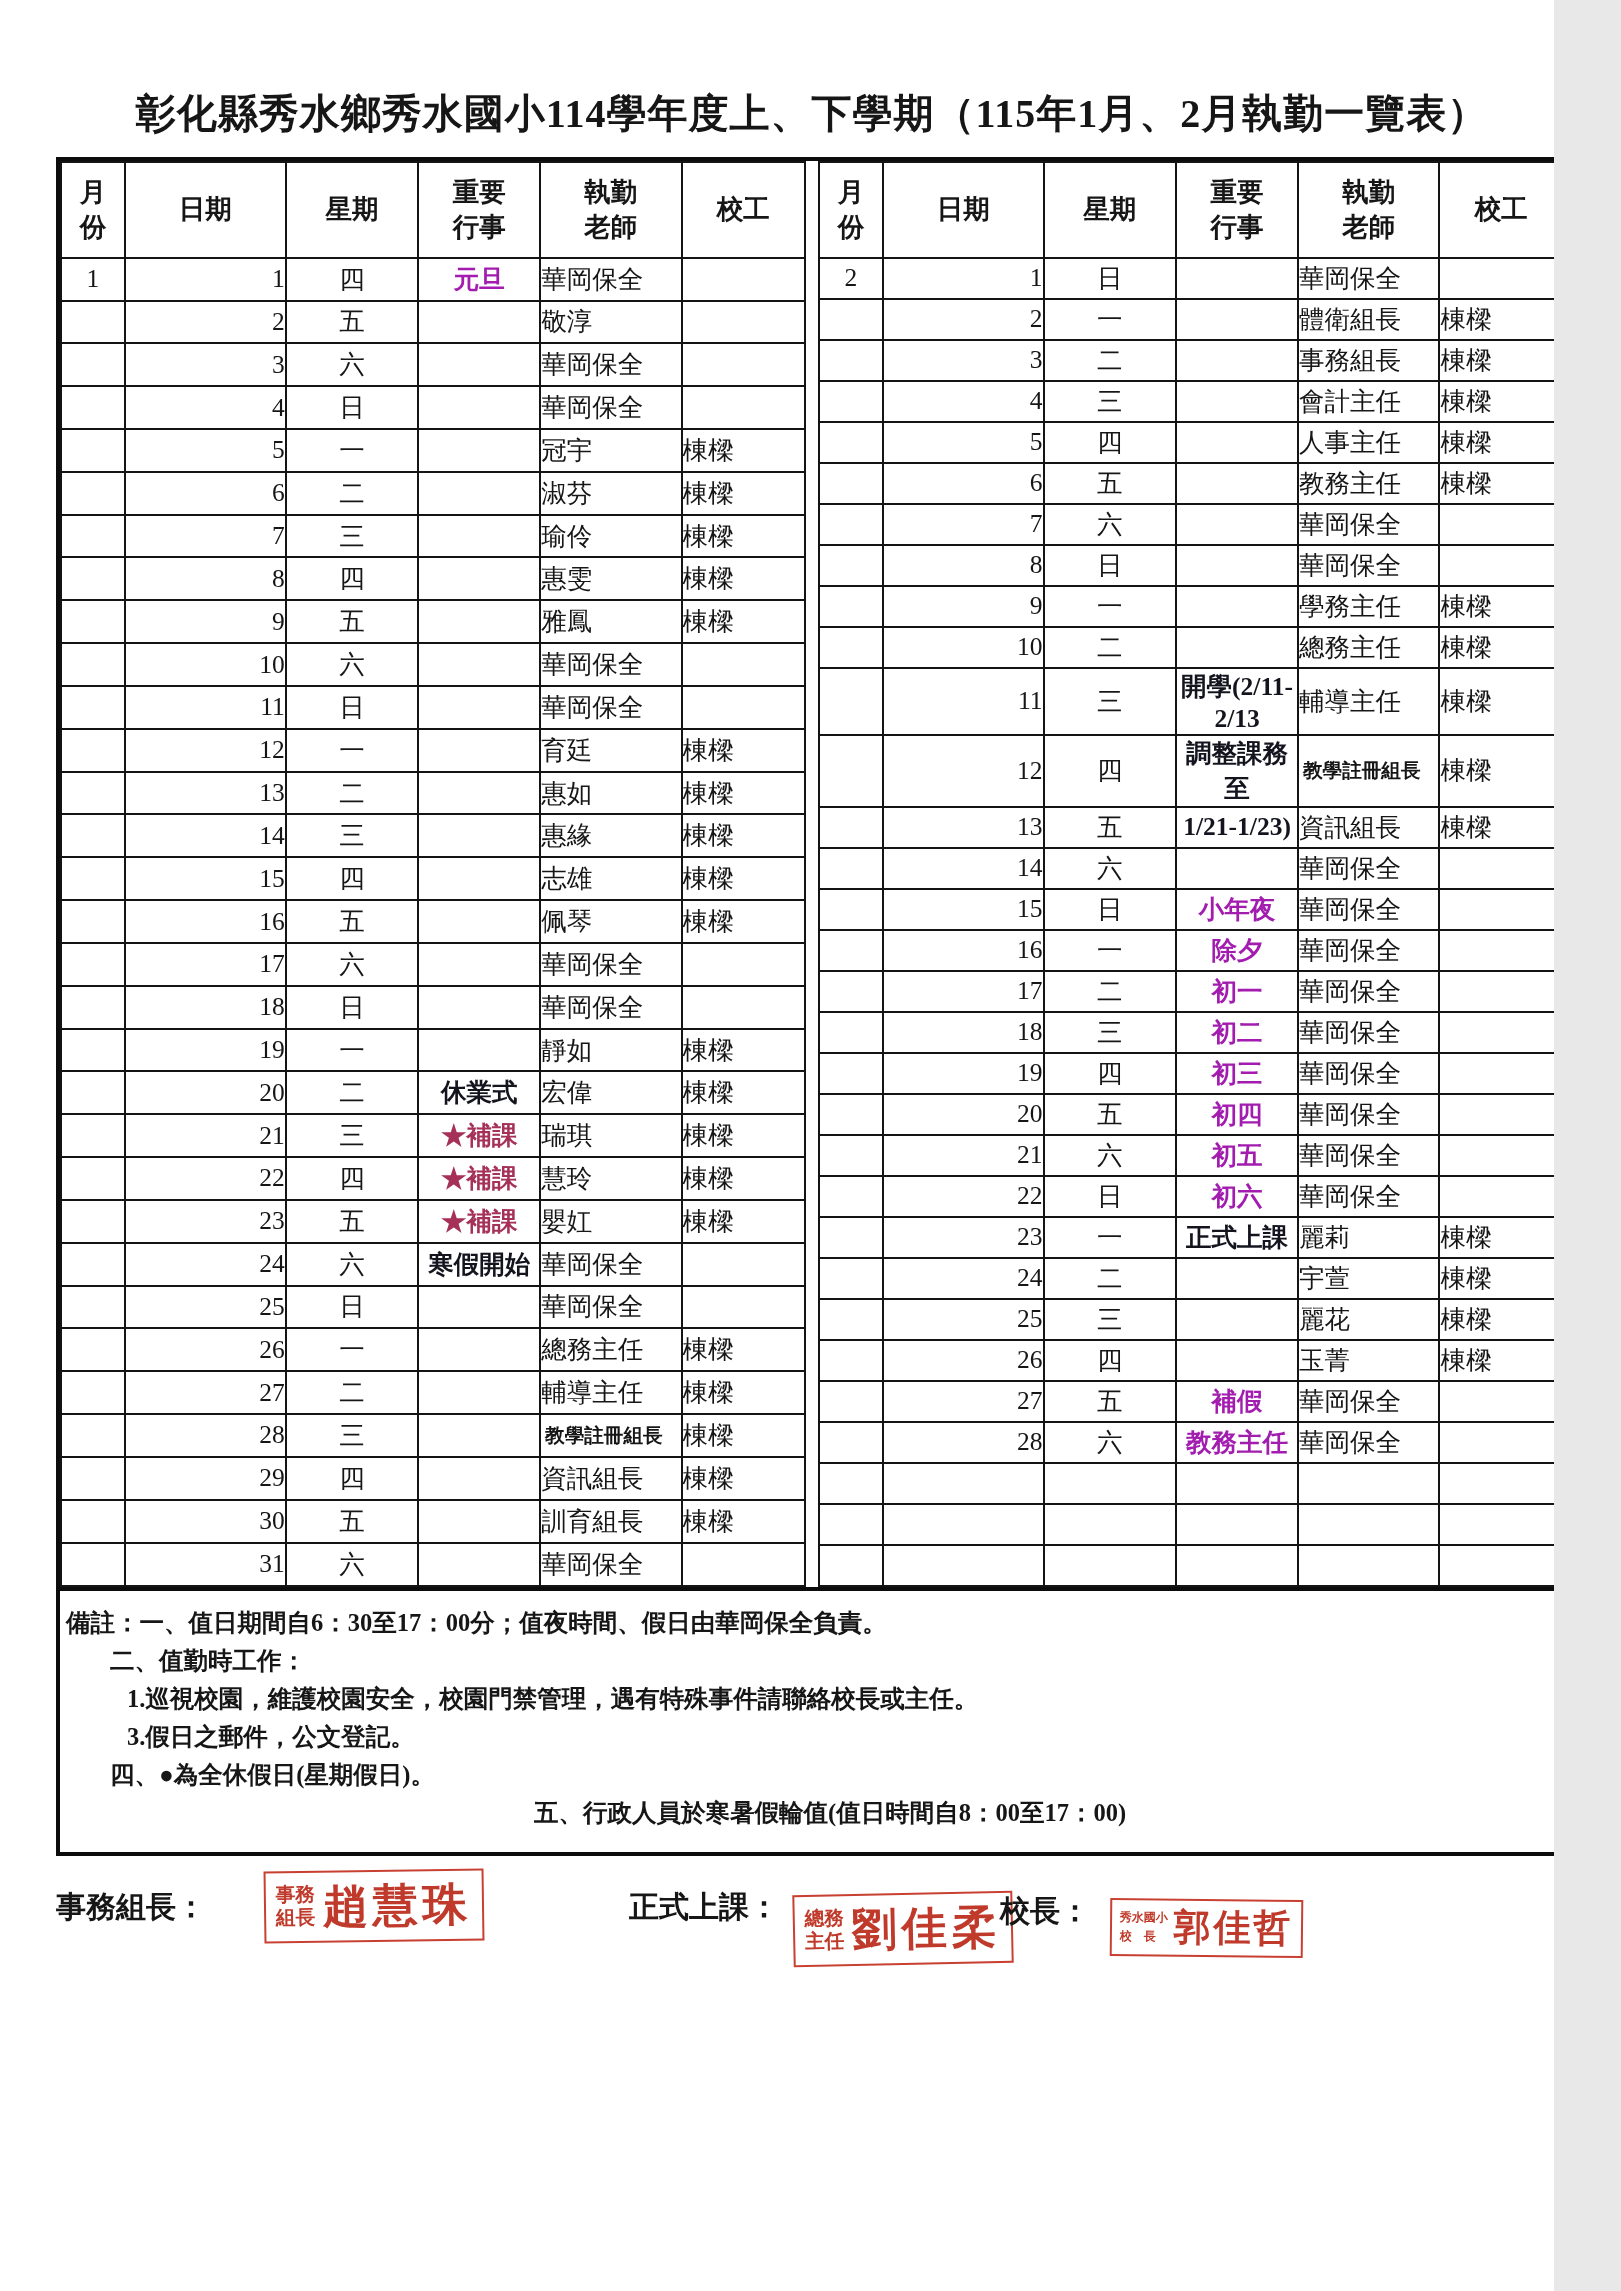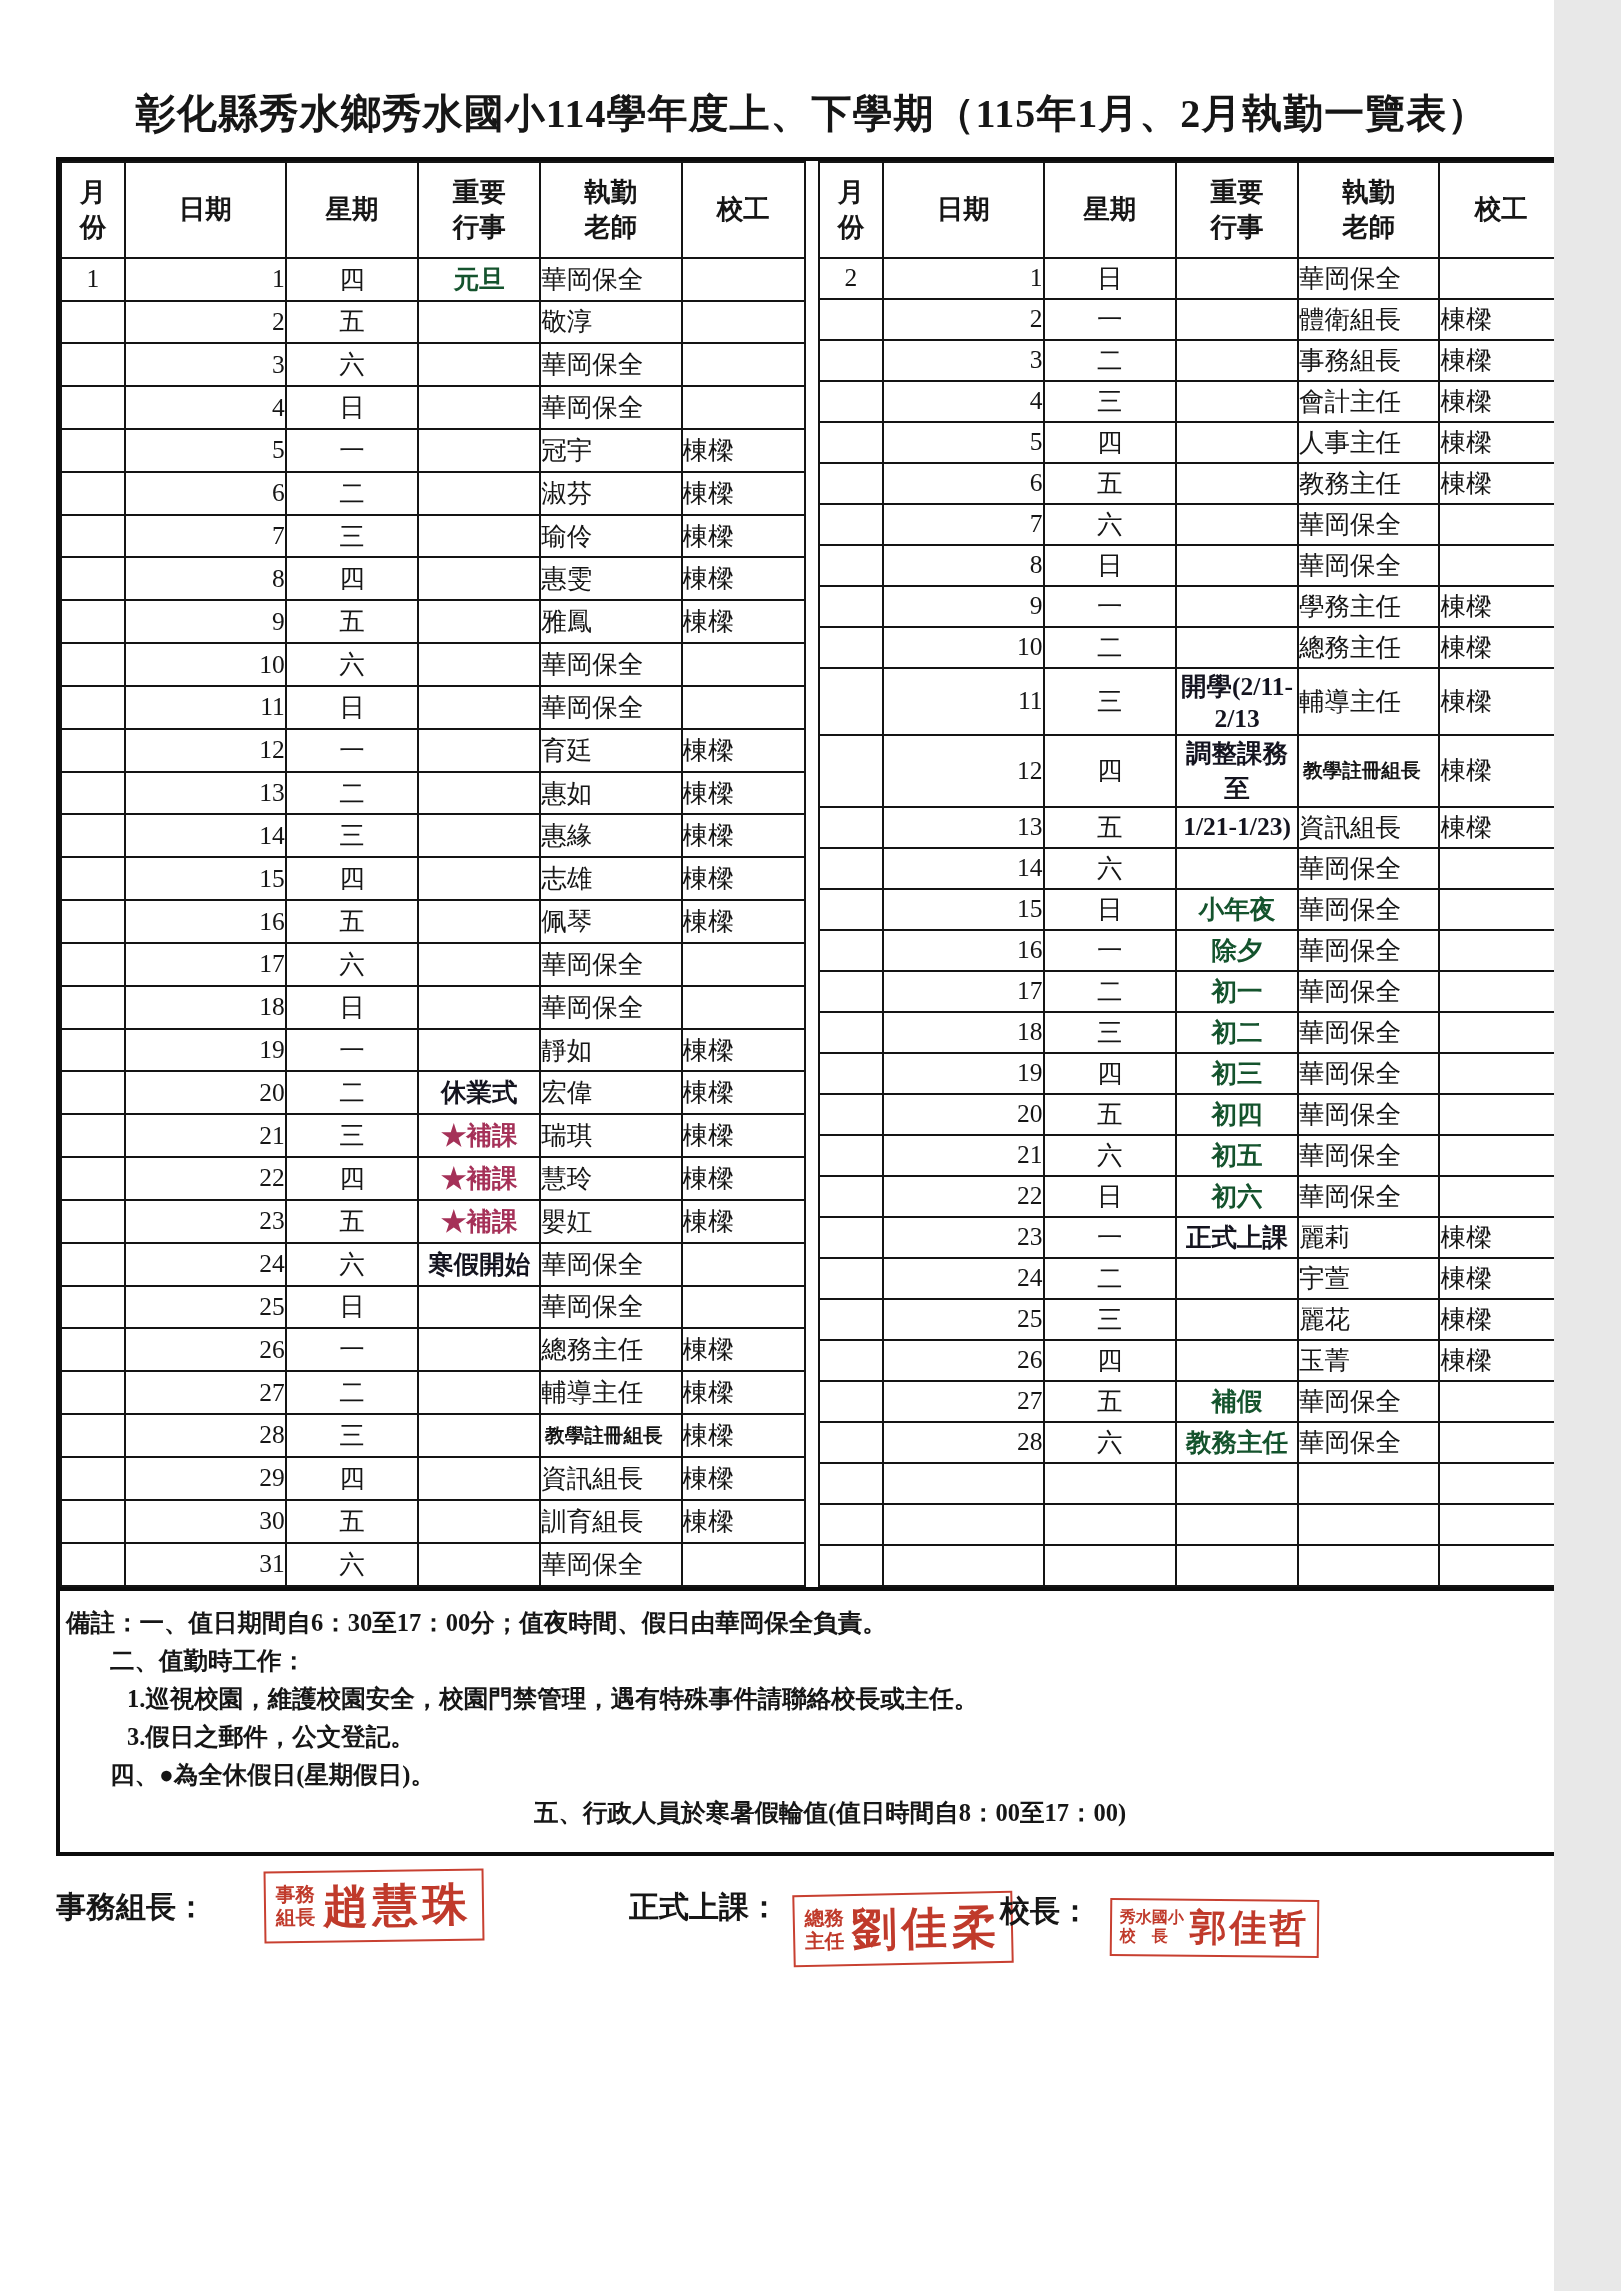--- a/index.html
+++ b/index.html
@@ -58,21 +58,21 @@
   col.c-teacher{width:19.0%;}
   col.c-janitor{width:16.6%;}
   td.cell-month{text-align:center;font-size:29px;}
   td.cell-date{text-align:right;padding-right:9.8px;font-size:28px;}
   td.cell-week{text-align:center;}
   td.cell-event{text-align:center;font-weight:600;}
   td.cell-teacher{text-align:left;padding-left:7.8px;}
   td.cell-janitor{text-align:left;padding-left:7.8px;}
   td.hl-yellow{background:#eed31b;}
   td.hl-gray{background:#9aa3ab;}
-  .ev-red{color:#14532d;margin-top:35px;}
+  .ev-red{color:#a21caf;margin-top:35px;}
   .ev-crimson{color:#a53158;}
   .ev-dark{color:#14141f;}
   .small-text{font-size:18.6px;font-weight:700;letter-spacing:0;font-family:Liberation Serif, serif;}
   td.cell-teacher.small-text{font-size:19.6px;padding-left:3.9px;}
   .notes{
     padding:13.7px 13.7px 19.6px 5.9px;
     font-size:24.5px;
     font-weight:600;
   }
   .note-line{line-height:38px;white-space:nowrap;}
@@ -105,21 +105,21 @@
     white-space:pre-line;
     text-align:left;
   }
   .stamp .stamp-name{
     font-size:45px;
     font-weight:700;
     letter-spacing:4.9px;
     white-space:nowrap;
   }
   .stamp.stamp-small{padding:2px 7.8px;border-width:2.5px;}
-  .stamp.stamp-small .stamp-prefix{font-size:16px;line-height:18.6px;margin-right:5.9px;}
+  .stamp.stamp-small .stamp-prefix{font-size:12px;line-height:18.6px;margin-right:5.9px;}
   .stamp.stamp-small .stamp-name{font-size:37px;letter-spacing:2.9px;}
 </style>
 </head>
 <body>
 
 <div class="sheet">
   <div class="content">
     <div class="doc-title">彰化縣秀水鄉秀水國小114學年度上、下學期（115年1月、2月執勤一覽表）</div>
 
     <div class="outer">

